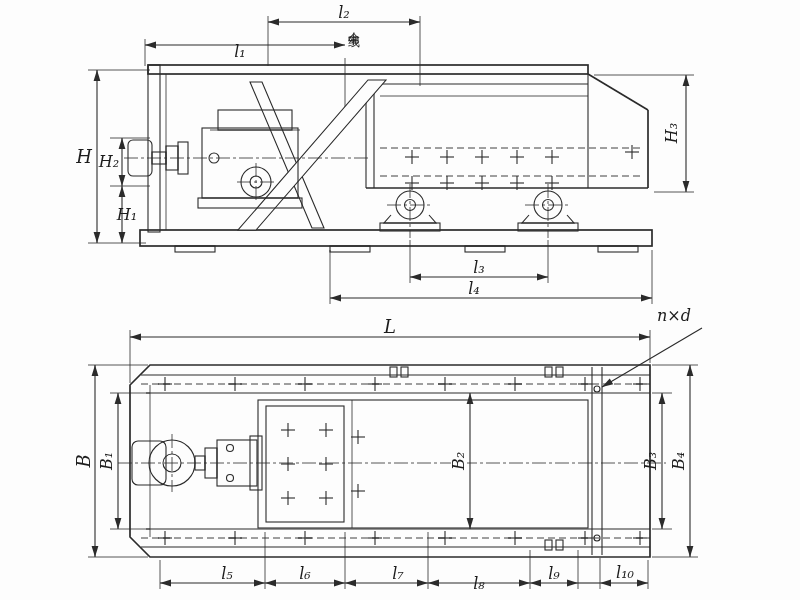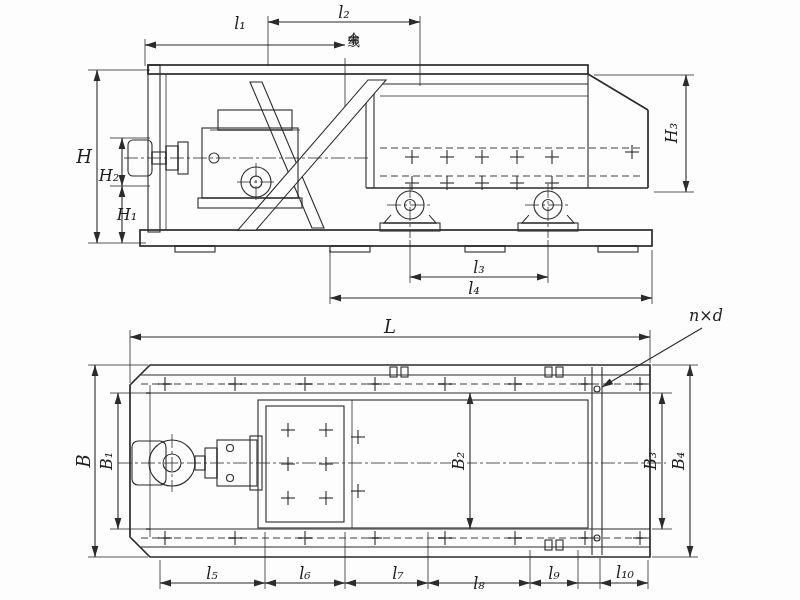--- a/index.html
+++ b/index.html
@@ -275,36 +275,36 @@
         <rect x="545" y="367" width="7" height="10"></rect>
             <rect x="556" y="367" width="7" height="10"></rect>
         <rect x="545" y="540" width="7" height="10"></rect>
             <rect x="556" y="540" width="7" height="10"></rect>
       </g>
     </g>
   </g>
 </svg>
 
   <span class="lbl" style="left:344px;top:13px">l₂</span>
-  <span class="lbl" style="left:240px;top:24px">l₁</span>
+  <span class="lbl" style="left:240px;top:52px">l₁</span>
   <span class="vtext" style="left:354px;top:22px">仓中线</span>
   <span class="lbl big" style="left:84px;top:157px">H</span>
-  <span class="lbl" style="left:109px;top:176px">H₂</span>
+  <span class="lbl" style="left:109px;top:162px">H₂</span>
   <span class="lbl" style="left:127px;top:215px">H₁</span>
   <span class="lbl rot" style="left:672px;top:133px">H₃</span>
   <span class="lbl" style="left:479px;top:268px">l₃</span>
   <span class="lbl" style="left:474px;top:289px">l₄</span>
 
   <span class="lbl big" style="left:390px;top:327px">L</span>
-  <span class="lbl" style="left:706px;top:316px">n×d</span>
+  <span class="lbl" style="left:674px;top:316px">n×d</span>
   <span class="lbl rot big" style="left:84px;top:461px">B</span>
   <span class="lbl rot" style="left:107px;top:461px">B₁</span>
   <span class="lbl rot bg" style="left:459px;top:461px">B₂</span>
   <span class="lbl rot" style="left:651px;top:461px">B₃</span>
   <span class="lbl rot" style="left:679px;top:461px">B₄</span>
-  <span class="lbl" style="left:212px;top:574px">l₅</span>
+  <span class="lbl" style="left:227px;top:574px">l₅</span>
   <span class="lbl" style="left:305px;top:574px">l₆</span>
   <span class="lbl" style="left:398px;top:574px">l₇</span>
   <span class="lbl" style="left:479px;top:584px">l₈</span>
   <span class="lbl" style="left:554px;top:574px">l₉</span>
   <span class="lbl" style="left:625px;top:573px">l₁₀</span>
 
 </div>
 
 </body></html>

